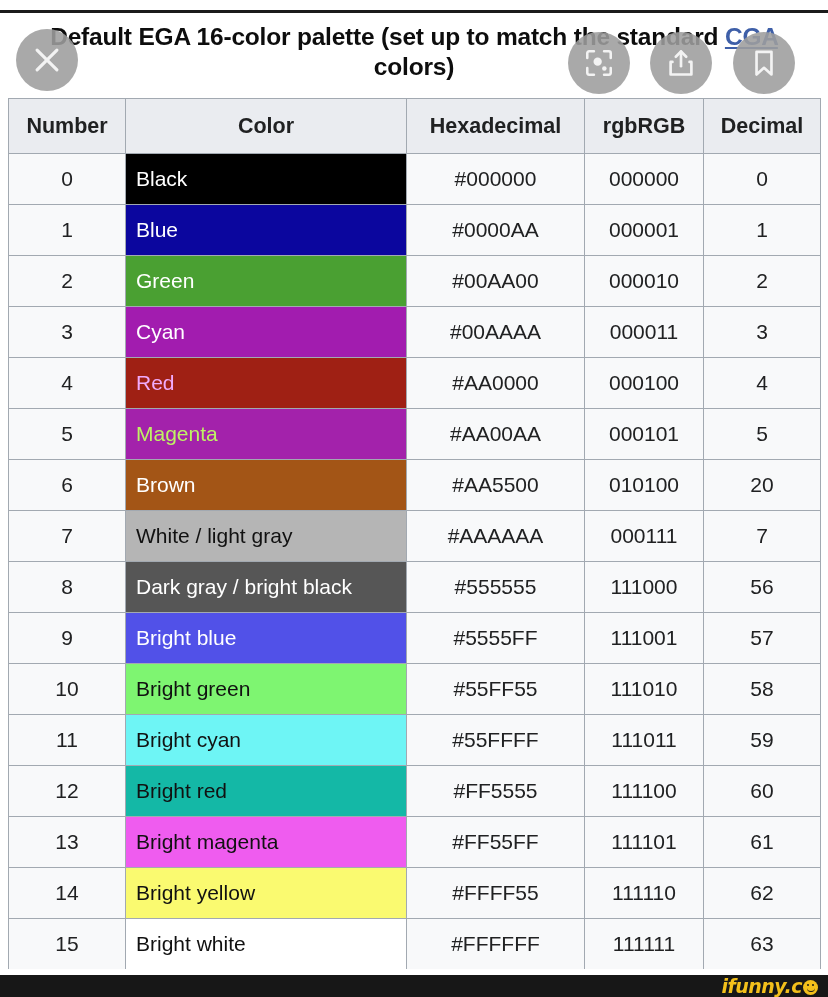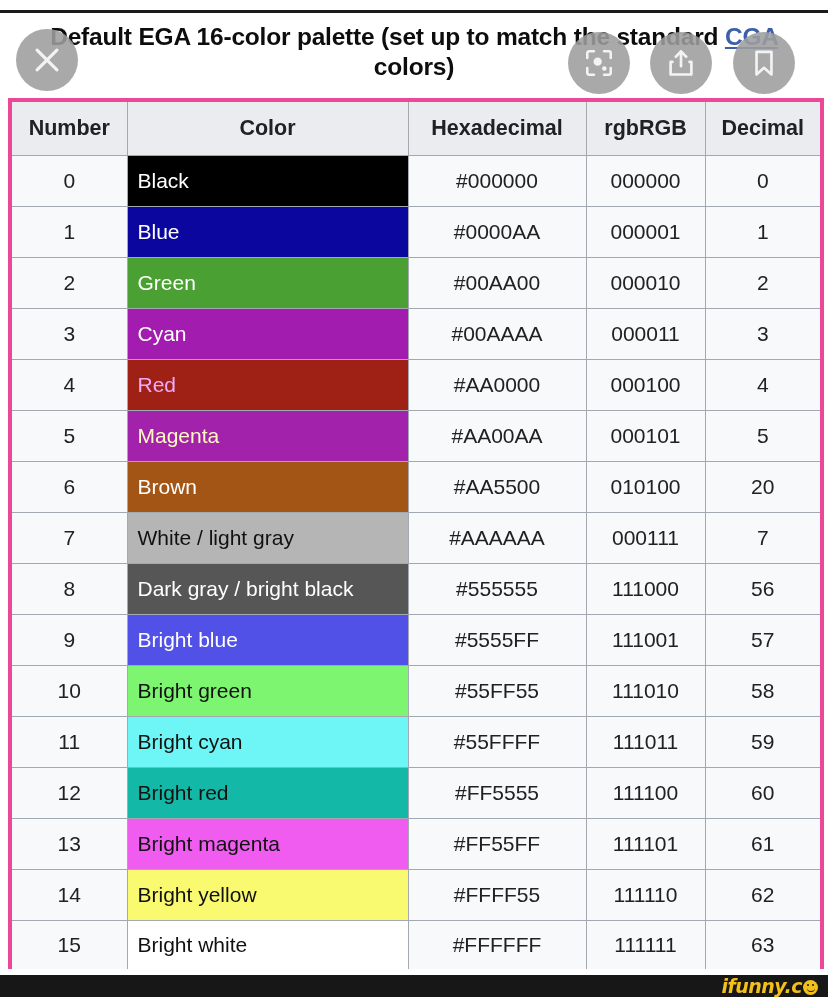--- a/index.html
+++ b/index.html
@@ -71,21 +71,21 @@
     position: absolute;
     top: 98px;
     left: 8px;
     width: 812px;
   }
   table.palette {
     width: 812px;
     border-collapse: collapse;
     table-layout: fixed;
     background: #f8f9fa;
-    border: 4px solid #ec4899;
+    border: 1px solid #ec4899;
   }
   table.palette th,
   table.palette td {
     border: 1px solid #a2a9b1;
     font-size: 21px;
     height: 51px;
     padding: 0 10px;
     color: #202122;
     font-weight: normal;
     vertical-align: middle;
@@ -276,21 +276,21 @@
           </tr>
           <tr>
             <td class="num">4</td>
             <td class="swatch" style="background: rgb(159, 32, 20); color: #f0abfc;">Red</td>
             <td class="hex">#AA0000</td>
             <td class="rgb">000100</td>
             <td class="dec">4</td>
           </tr>
           <tr>
             <td class="num">5</td>
-            <td class="swatch" style="background: rgb(163, 34, 171); color: #fef9c3;">Magenta</td>
+            <td class="swatch" style="background: rgb(163, 34, 171); color: #bef264;">Magenta</td>
             <td class="hex">#AA00AA</td>
             <td class="rgb">000101</td>
             <td class="dec">5</td>
           </tr>
           <tr>
             <td class="num">6</td>
             <td class="swatch" style="background: rgb(163, 85, 22); color: rgb(255, 255, 255); margin-top: 12px;">Brown</td>
             <td class="hex">#AA5500</td>
             <td class="rgb">010100</td>
             <td class="dec">20</td>

